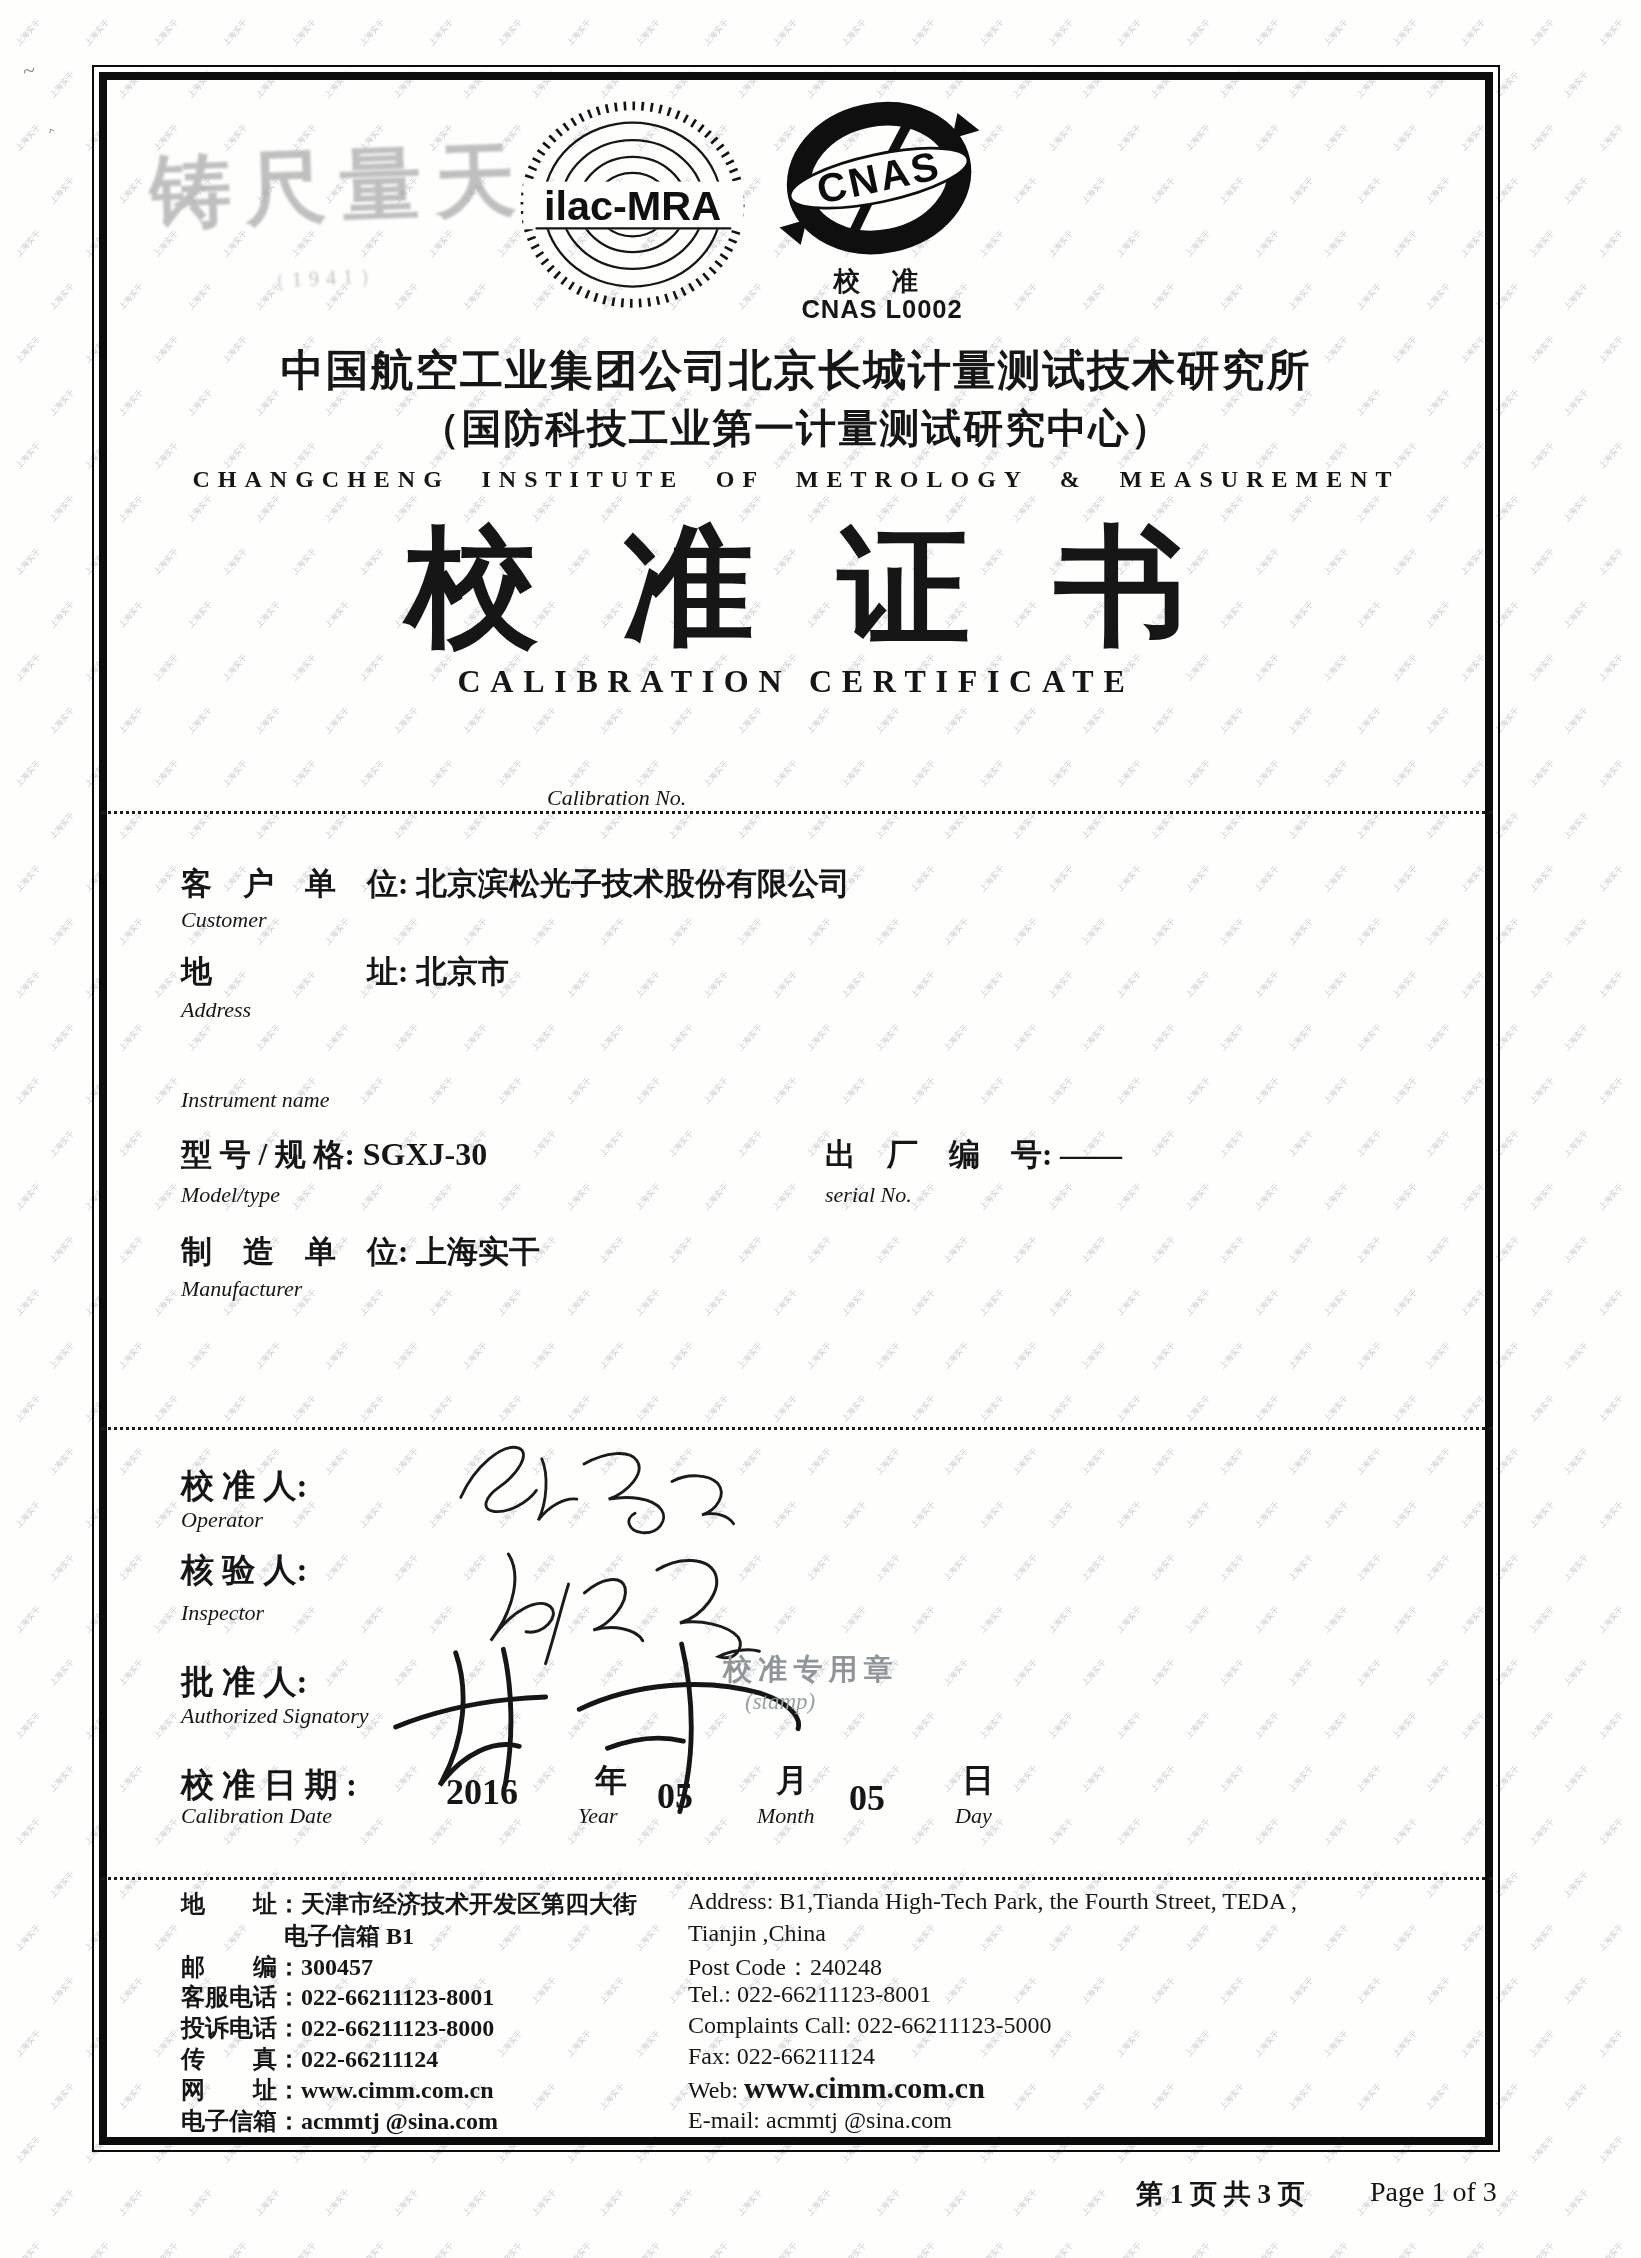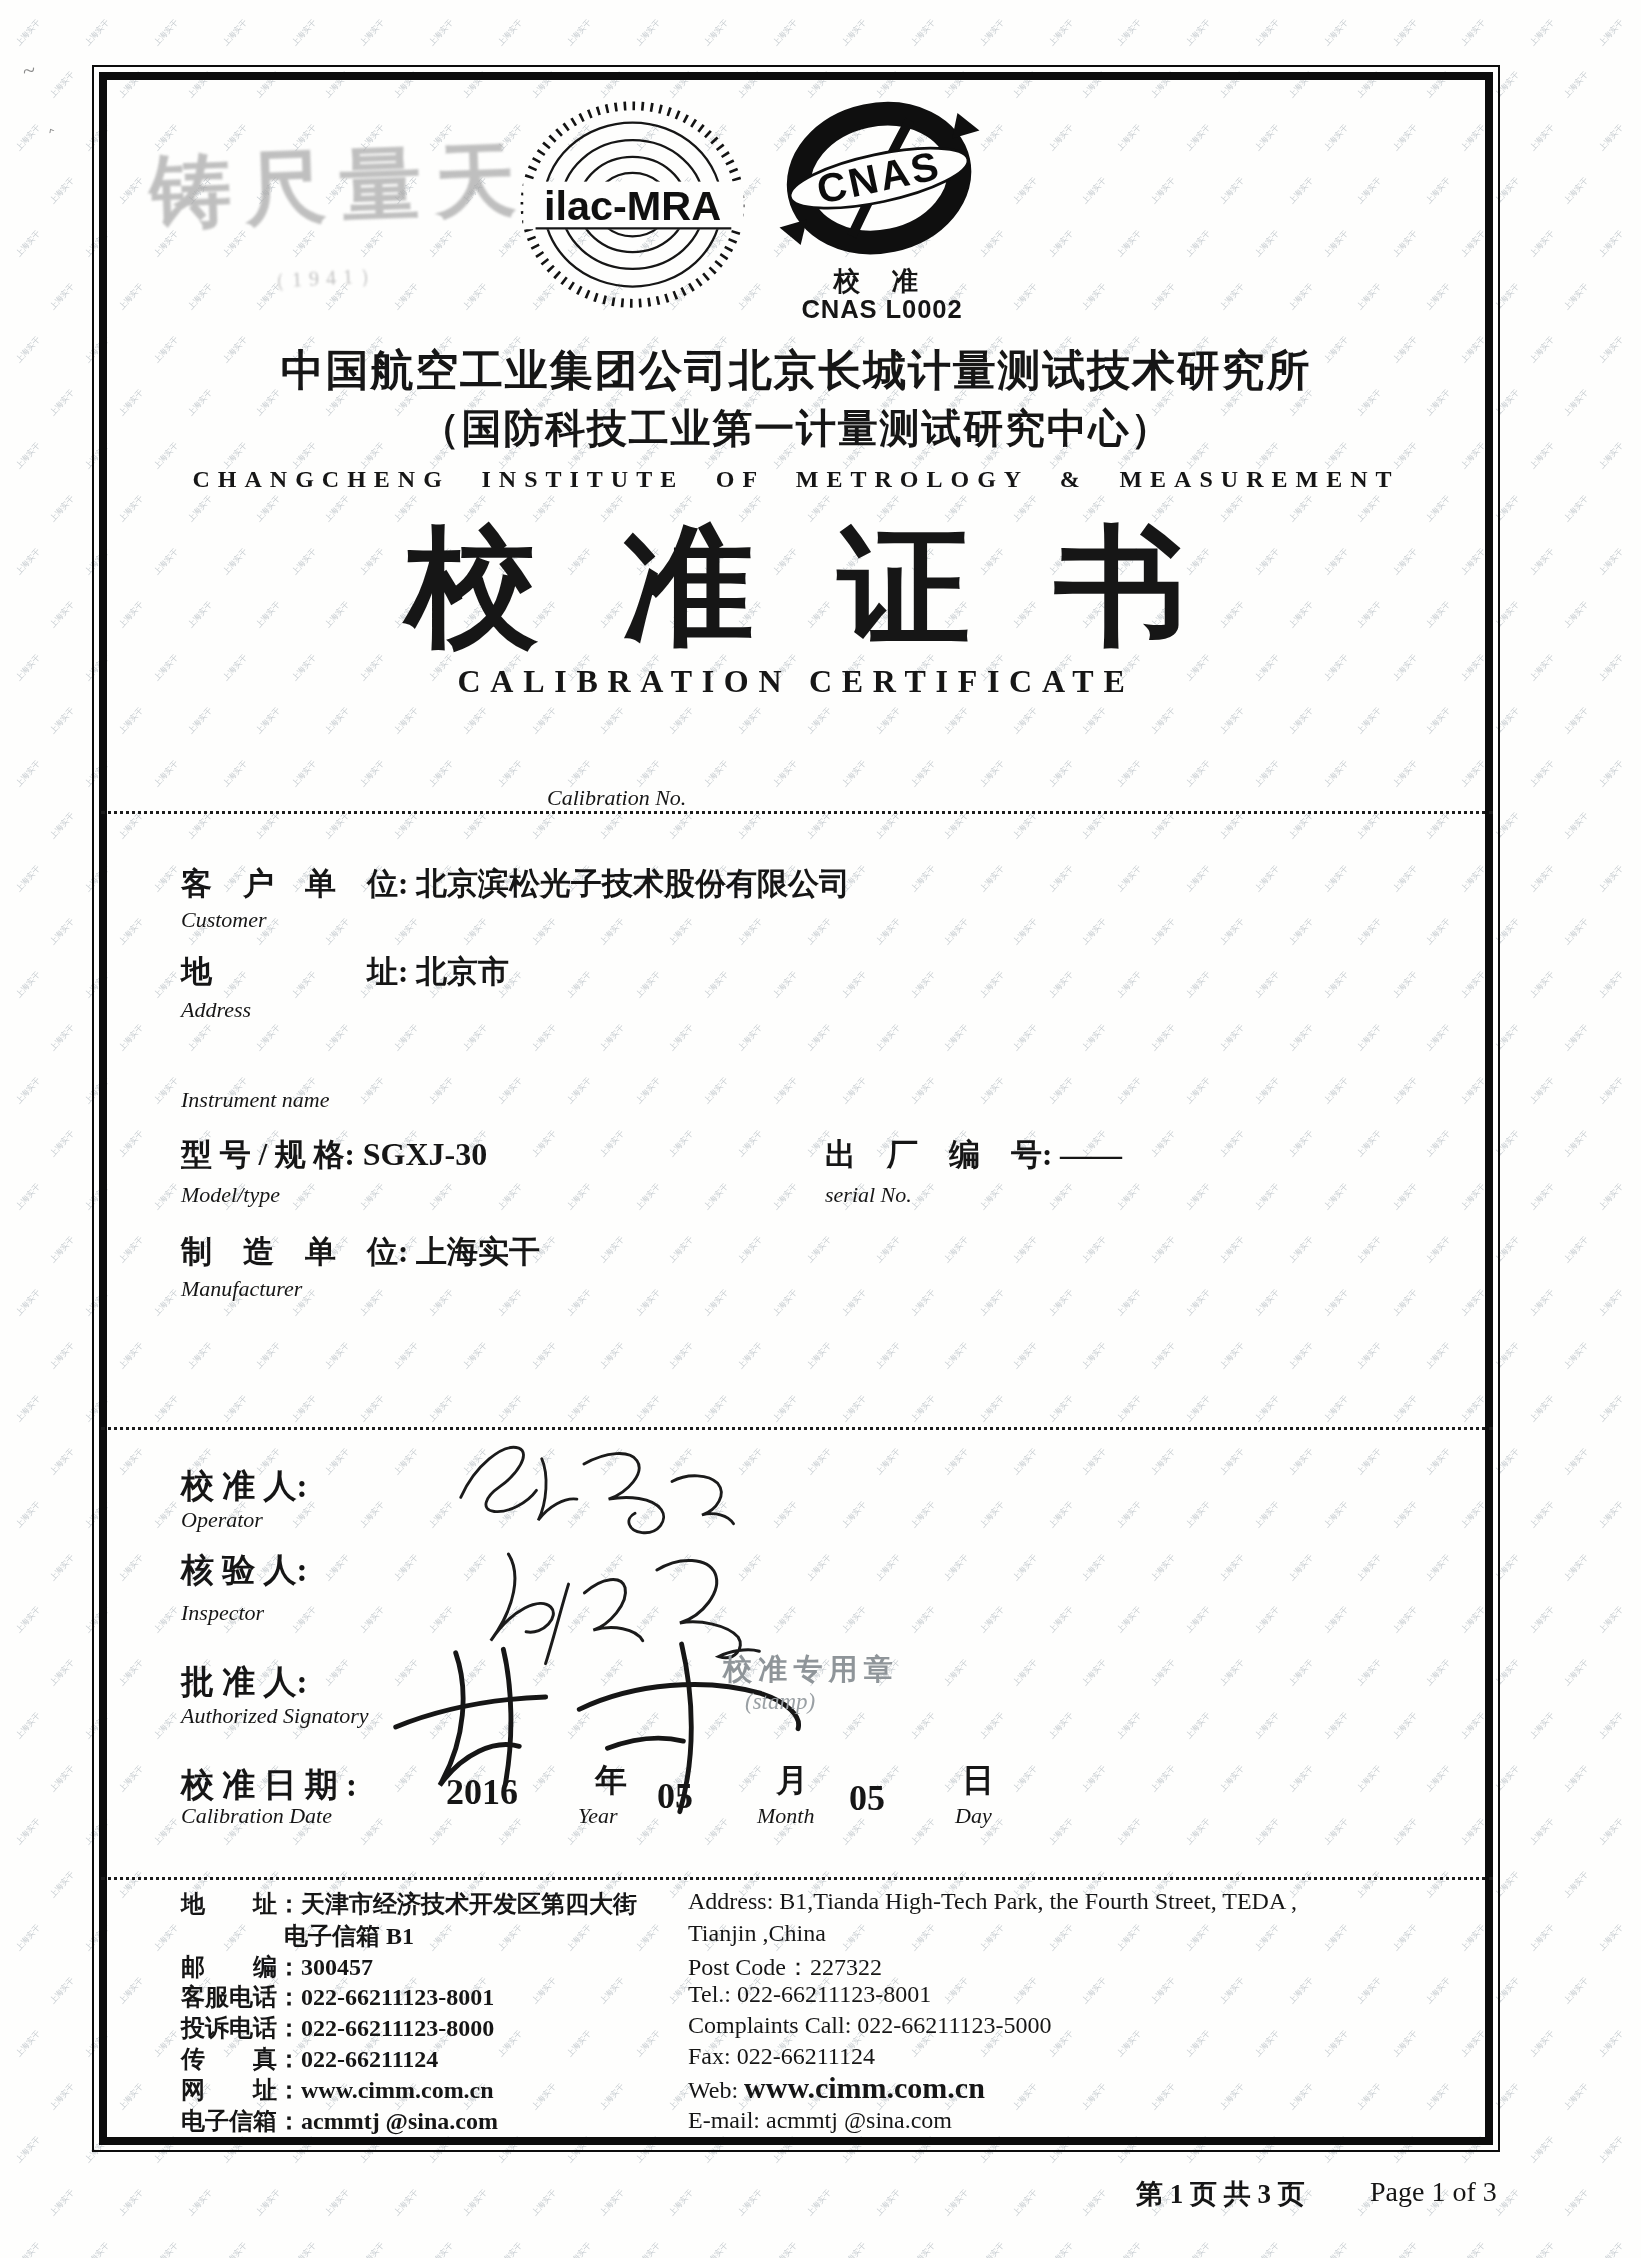--- a/index.html
+++ b/index.html
@@ -1191,21 +1191,21 @@
   <div class="abs fcn" style="left:284px;top:1920px;">电子信箱 B1</div>
   <div class="abs fcn" style="left:181px;top:1951px;">邮　　编：300457</div>
   <div class="abs fcn" style="left:181px;top:1981px;">客服电话：022-66211123-8001</div>
   <div class="abs fcn" style="left:181px;top:2012px;">投诉电话：022-66211123-8000</div>
   <div class="abs fcn" style="left:181px;top:2043px;">传　　真：022-66211124</div>
   <div class="abs fcn" style="left:181px;top:2074px;">网　　址：www.cimm.com.cn</div>
   <div class="abs fcn" style="left:181px;top:2105px;">电子信箱：acmmtj @sina.com</div>
 
   <div class="abs fen" style="left:688px;top:1888px;">Address: B1,Tianda High-Tech Park, the Fourth Street, TEDA ,</div>
   <div class="abs fen" style="left:688px;top:1920px;">Tianjin ,China</div>
-  <div class="abs fen" style="left:688px;top:1951px;">Post Code：227322</div>
+  <div class="abs fen" style="left:688px;top:1951px;">Post Code：240248</div>
   <div class="abs fen" style="left:688px;top:1981px;">Tel.: 022-66211123-8001</div>
   <div class="abs fen" style="left:688px;top:2012px;">Complaints Call: 022-66211123-5000</div>
   <div class="abs fen" style="left:688px;top:2043px;">Fax: 022-66211124</div>
   <div class="abs fen" style="left:688px;top:2071px;"><span>Web:</span> <span class="fen-url">www.cimm.com.cn</span></div>
   <div class="abs fen" style="left:688px;top:2107px;">E-mail: acmmtj @sina.com</div>
 
   <div class="abs pagenum" style="left:1136px;top:2176px;">第 1 页 共 3 页</div>
   <div class="abs pagenum" style="left:1370px;top:2176px;font-weight:400;font-size:28px;">Page 1 of 3</div>
 
 </div>

